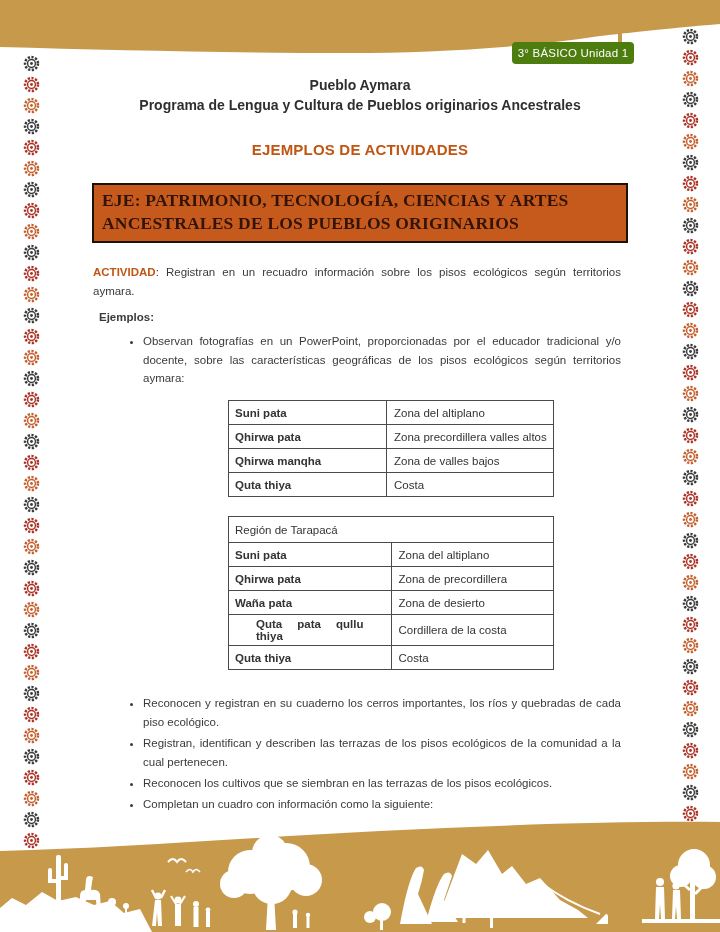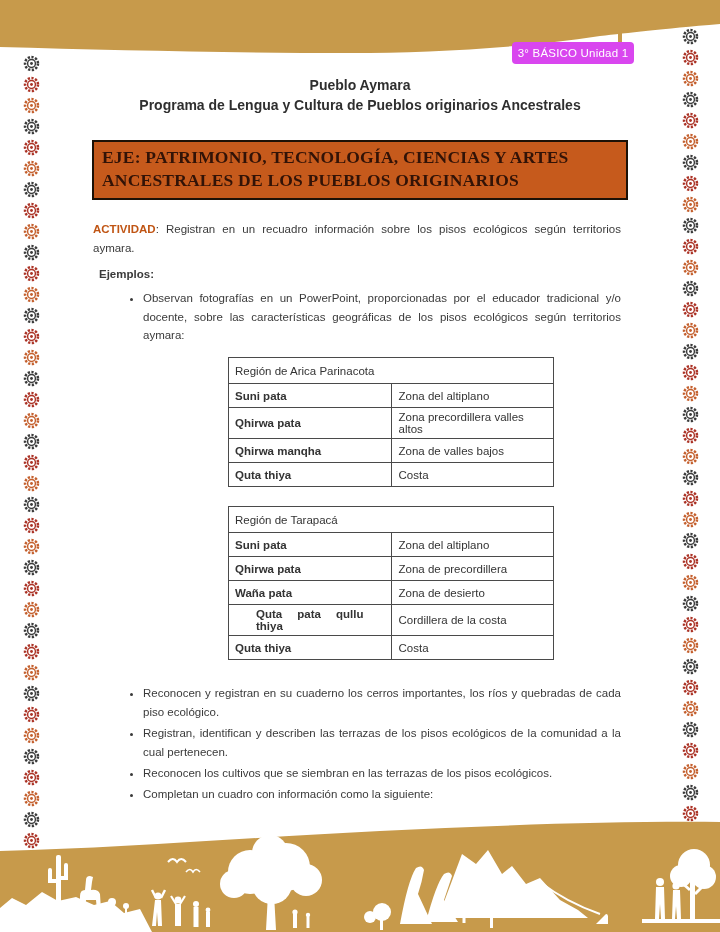--- a/index.html
+++ b/index.html
@@ -56,21 +56,21 @@
 </head>
 <body>
 
 <div class="page">
 
   <svg class="top-band" viewBox="0 0 720 64" aria-hidden="true">
     <path id="topWavePath" d="M0,0 H720 V24 C660,29 628,33 600,36 C520,48 430,53 350,53 C230,53 110,50 0,47 Z" fill="#C79A4B"></path>
     <rect x="618" y="33" width="4" height="11" fill="#C79A4B"></rect>
   </svg>
 
-  <div class="badge" style="background:#d946ef">3° BÁSICO Unidad 1</div>
+  <div class="badge" style="background:#4d7c0f">3° BÁSICO Unidad 1</div>
 
   <div class="gear-col left">
       <svg class="gear" viewBox="0 0 20 20">
         <circle cx="10" cy="10" r="7.6" fill="none" stroke="#3B3B3B" stroke-width="3" stroke-dasharray="2.6 1.75"></circle>
         <circle cx="10" cy="10" r="4.6" fill="none" stroke="#3B3B3B" stroke-width="1.7"></circle>
         <circle cx="10" cy="10" r="1.7" fill="#3B3B3B"></circle>
       </svg>
       <svg class="gear" viewBox="0 0 20 20">
         <circle cx="10" cy="10" r="7.6" fill="none" stroke="#AB3326" stroke-width="3" stroke-dasharray="2.6 1.75"></circle>
         <circle cx="10" cy="10" r="4.6" fill="none" stroke="#AB3326" stroke-width="1.7"></circle>
@@ -450,36 +450,34 @@
       </svg>
     </div>
 
   <div class="content">
 
     <div class="doc-title">
       <div>Pueblo Aymara</div>
       <div>Programa de Lengua y Cultura de Pueblos originarios Ancestrales</div>
     </div>
 
+    <div class="doc-subtitle" style="color:#C05514">EJEMPLOS DE ACTIVIDADES</div>
 
     <div class="eje-banner" style="background: rgb(198, 90, 28); border-color: rgb(29, 17, 6);">EJE: PATRIMONIO, TECNOLOGÍA, CIENCIAS Y ARTES ANCESTRALES DE LOS PUEBLOS ORIGINARIOS</div>
 
     <p class="para"><span class="label-strong" style="color:#C05514">ACTIVIDAD</span><span>: Registran en un recuadro información sobre los pisos ecológicos según territorios aymara.</span></p>
 
     <div class="examples-label">Ejemplos:</div>
 
     <ul class="bullets">
       <li>Observan fotografías en un PowerPoint, proporcionadas por el educador tradicional y/o docente, sobre las características geográficas de los pisos ecológicos según territorios aymara:</li>
     </ul>
 
     <table class="ztable t1">
       <tbody>
-        <tr>
-          <td class="title-cell" colspan="2">Región de Arica Parinacota</td>
-        </tr>
         <tr>
           <td class="c1">Suni pata</td>
           <td class="c2">Zona del altiplano</td>
         </tr>
         <tr>
           <td class="c1">Qhirwa pata</td>
           <td class="c2">Zona precordillera valles altos</td>
         </tr>
         <tr>
           <td class="c1">Qhirwa manqha</td>

